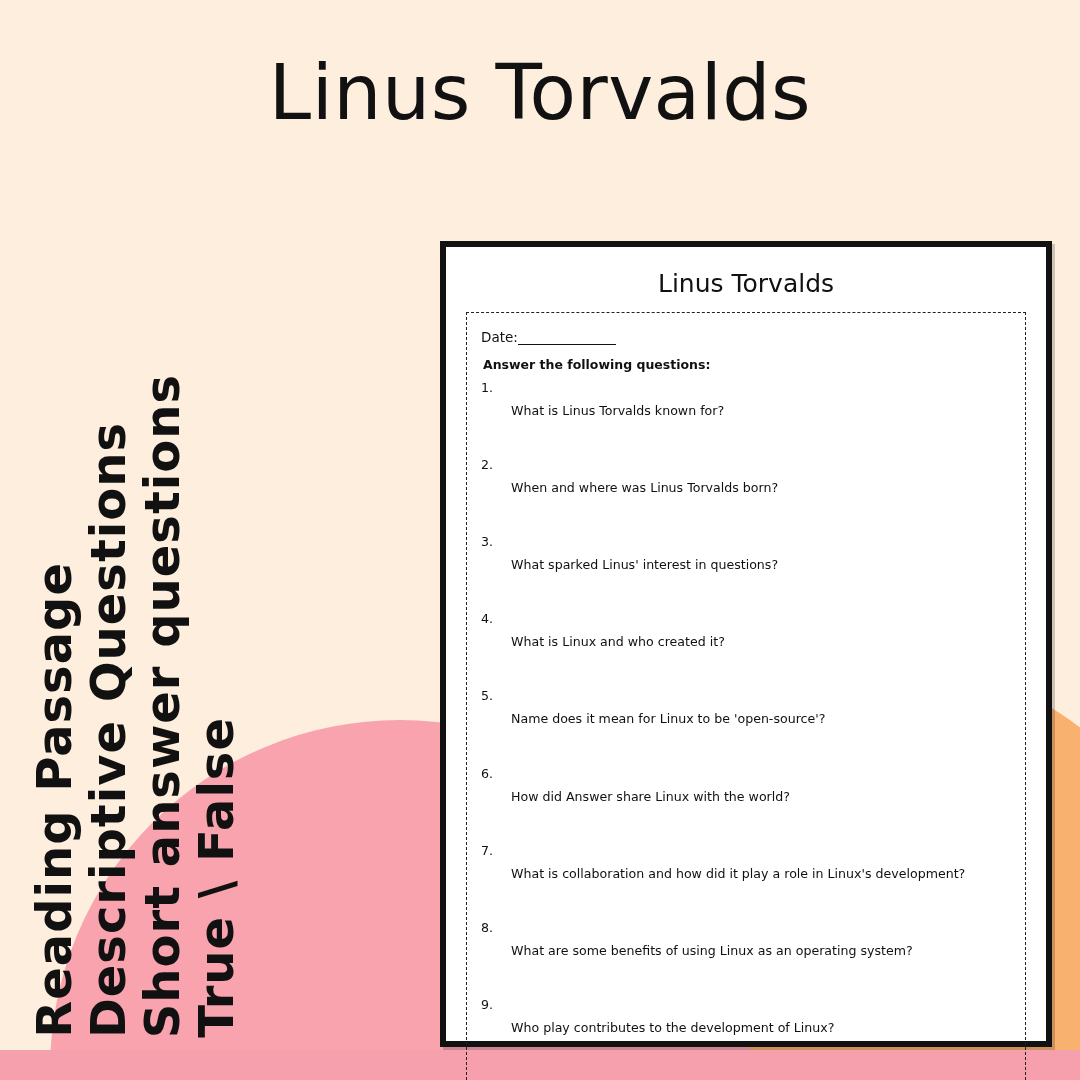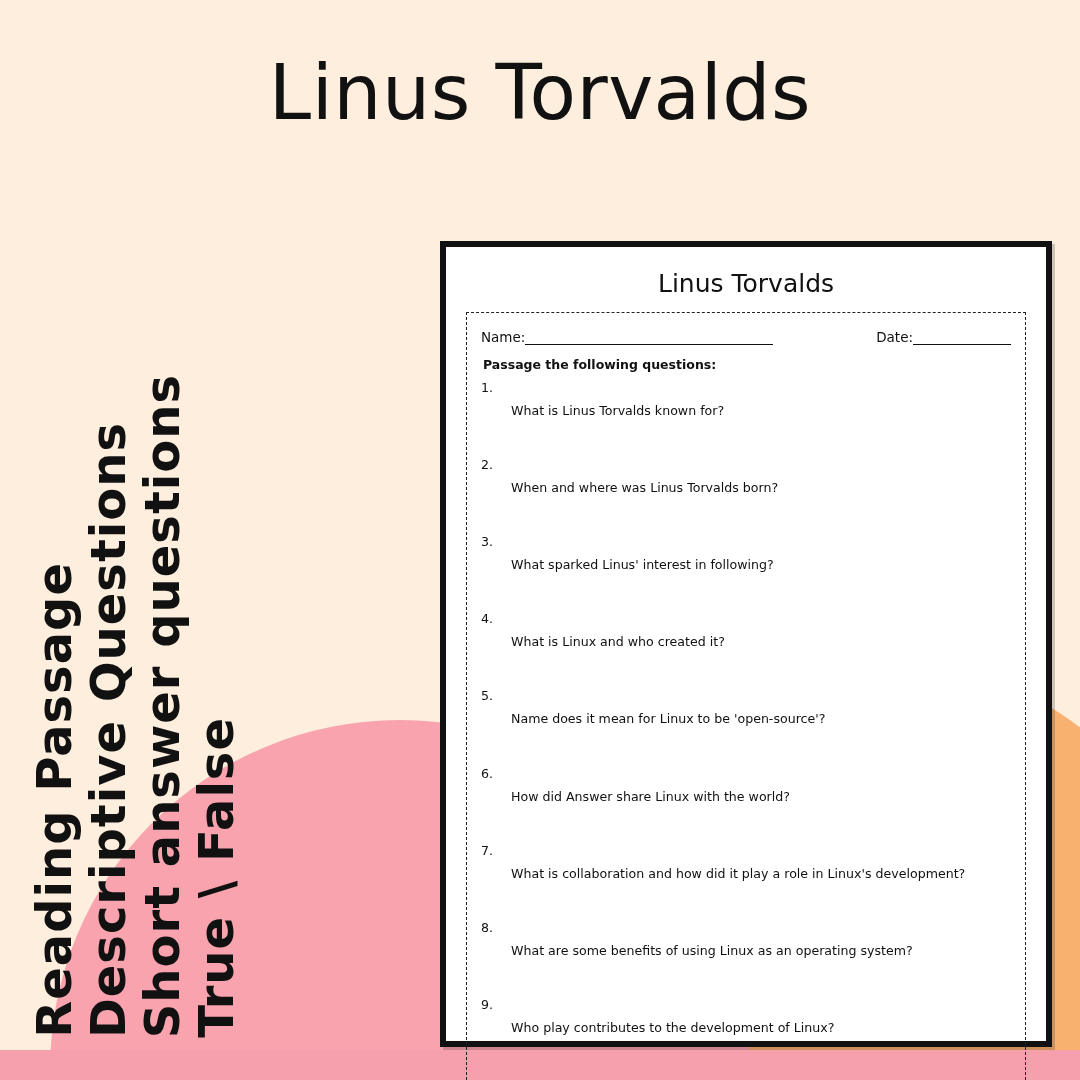--- a/index.html
+++ b/index.html
@@ -197,43 +197,39 @@
 </div>
 
 <div class="sheet-frame">
   <div class="sheet-inner">
     <div class="sheet-title">Linus Torvalds</div>
 
     <div class="dashed-box">
 
       <div class="name-date-row">
         <div class="nd-field">
-          <span class="nd-label">Name:</span>
-          <span class="nd-line name"></span>
-        </div>
-        <div class="nd-field">
           <span class="nd-label">Date:</span>
           <span class="nd-line date"></span>
         </div>
       </div>
 
-      <div class="instructions">Passage the following questions:</div>
+      <div class="instructions">Answer the following questions:</div>
 
       <ol class="q-list">
         <li class="q-item">
           <span class="q-num">1.</span>
           <span class="q-text">What is Linus Torvalds known for?</span>
         </li>
         <li class="q-item">
           <span class="q-num">2.</span>
           <span class="q-text">When and where was Linus Torvalds born?</span>
         </li>
         <li class="q-item">
           <span class="q-num">3.</span>
-          <span class="q-text">What sparked Linus' interest in following?</span>
+          <span class="q-text">What sparked Linus' interest in questions?</span>
         </li>
         <li class="q-item">
           <span class="q-num">4.</span>
           <span class="q-text">What is Linux and who created it?</span>
         </li>
         <li class="q-item">
           <span class="q-num">5.</span>
           <span class="q-text">Name does it mean for Linux to be 'open-source'?</span>
         </li>
         <li class="q-item">

